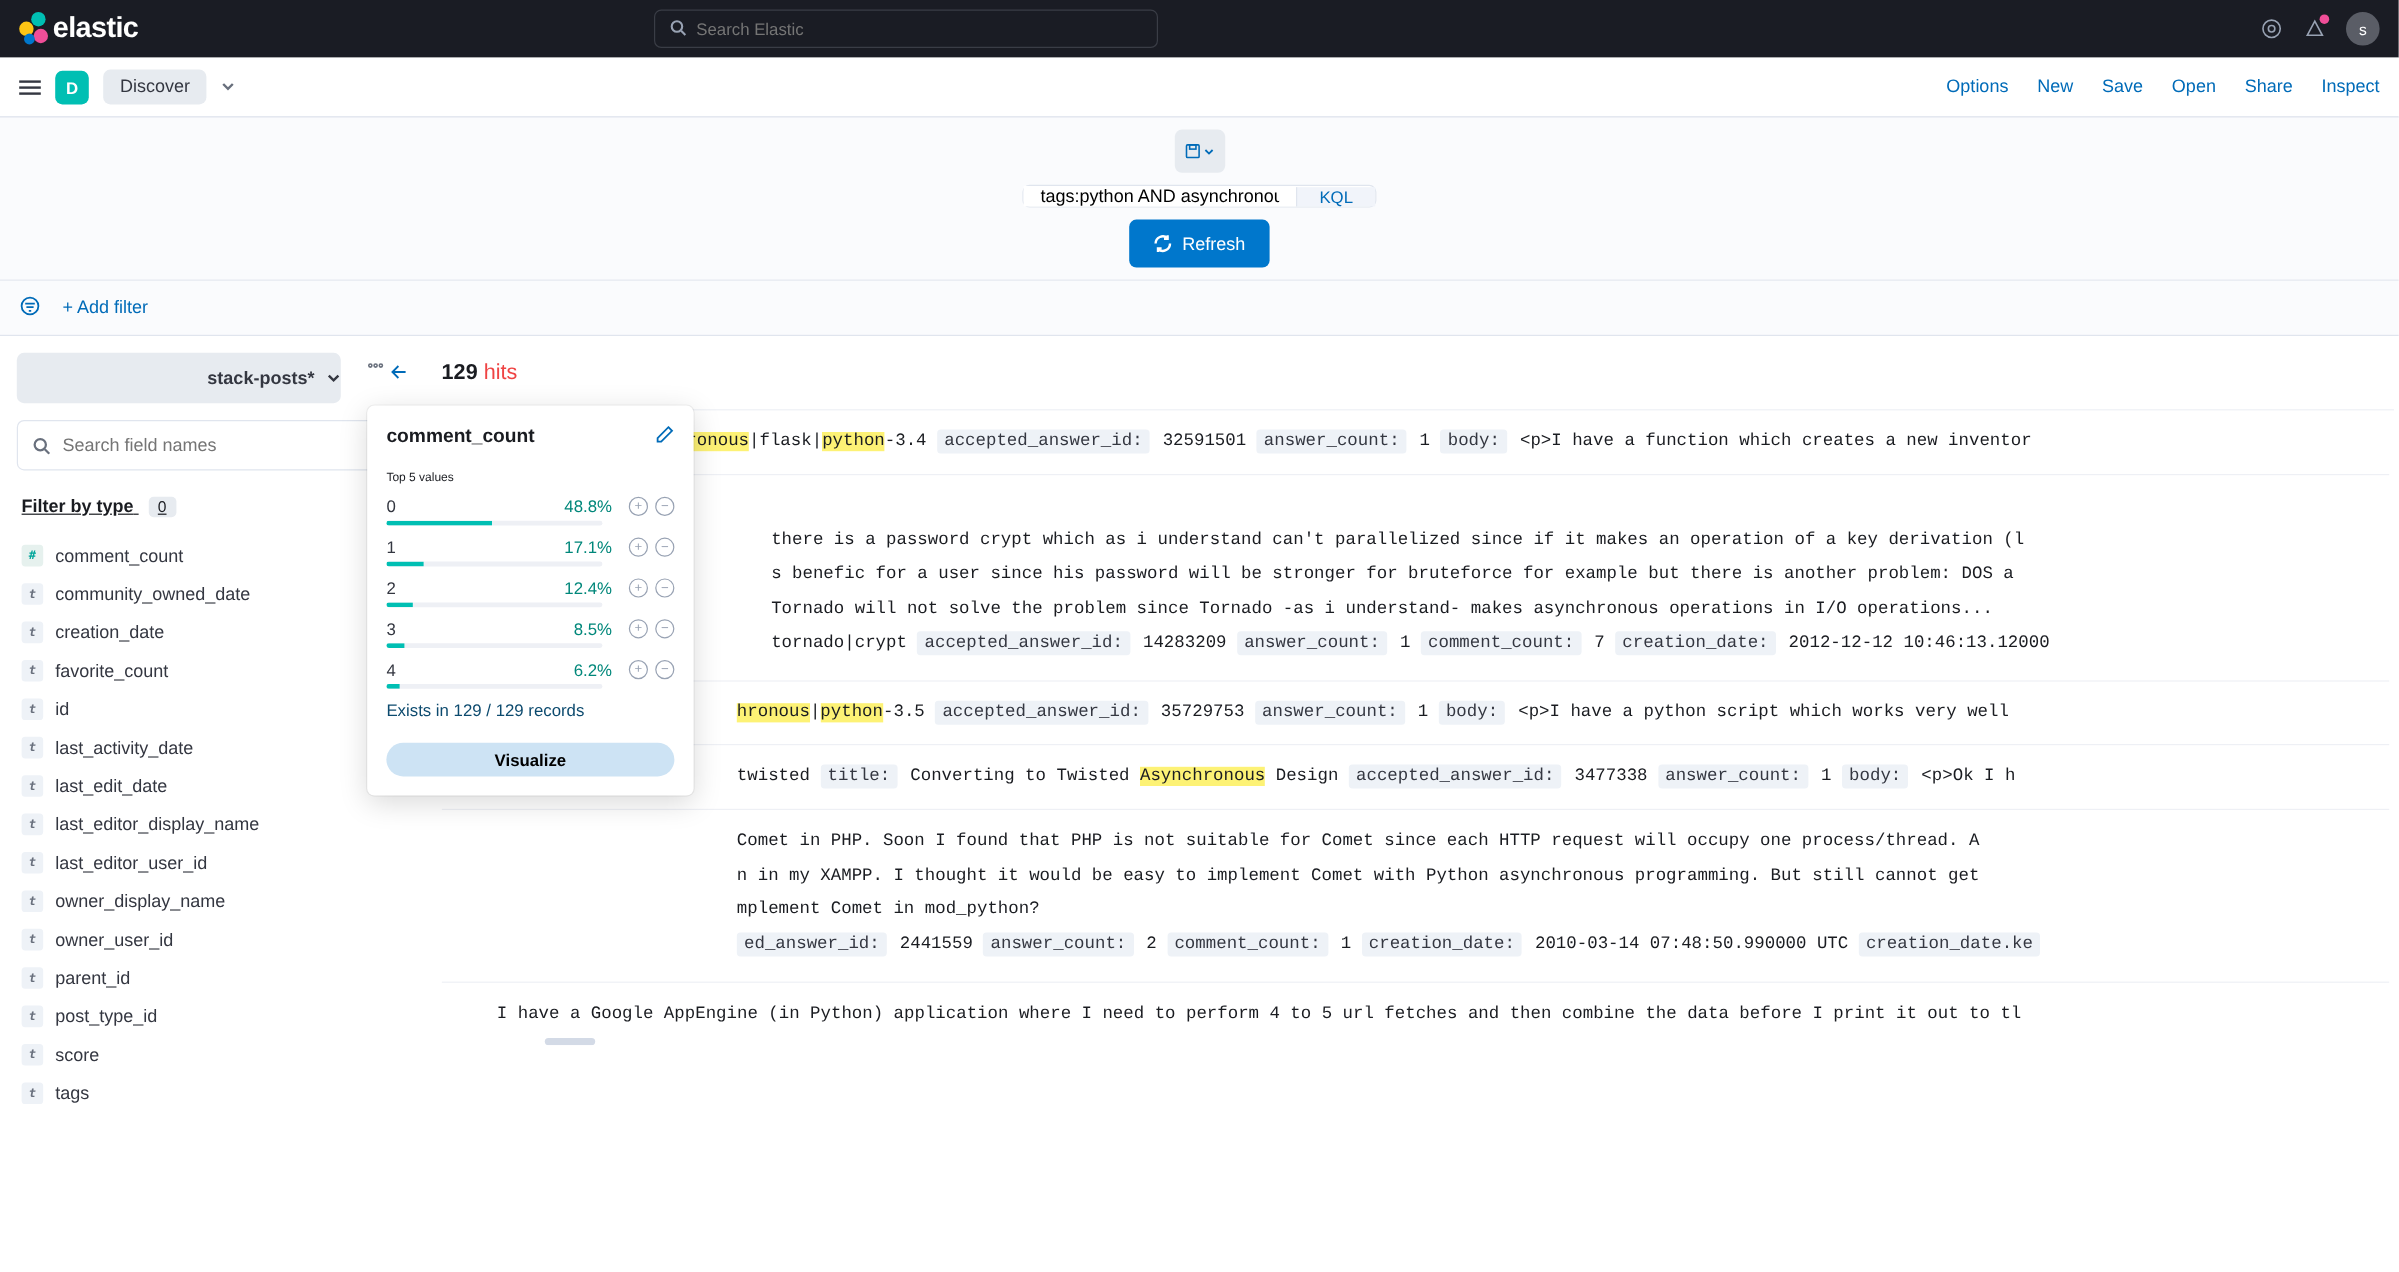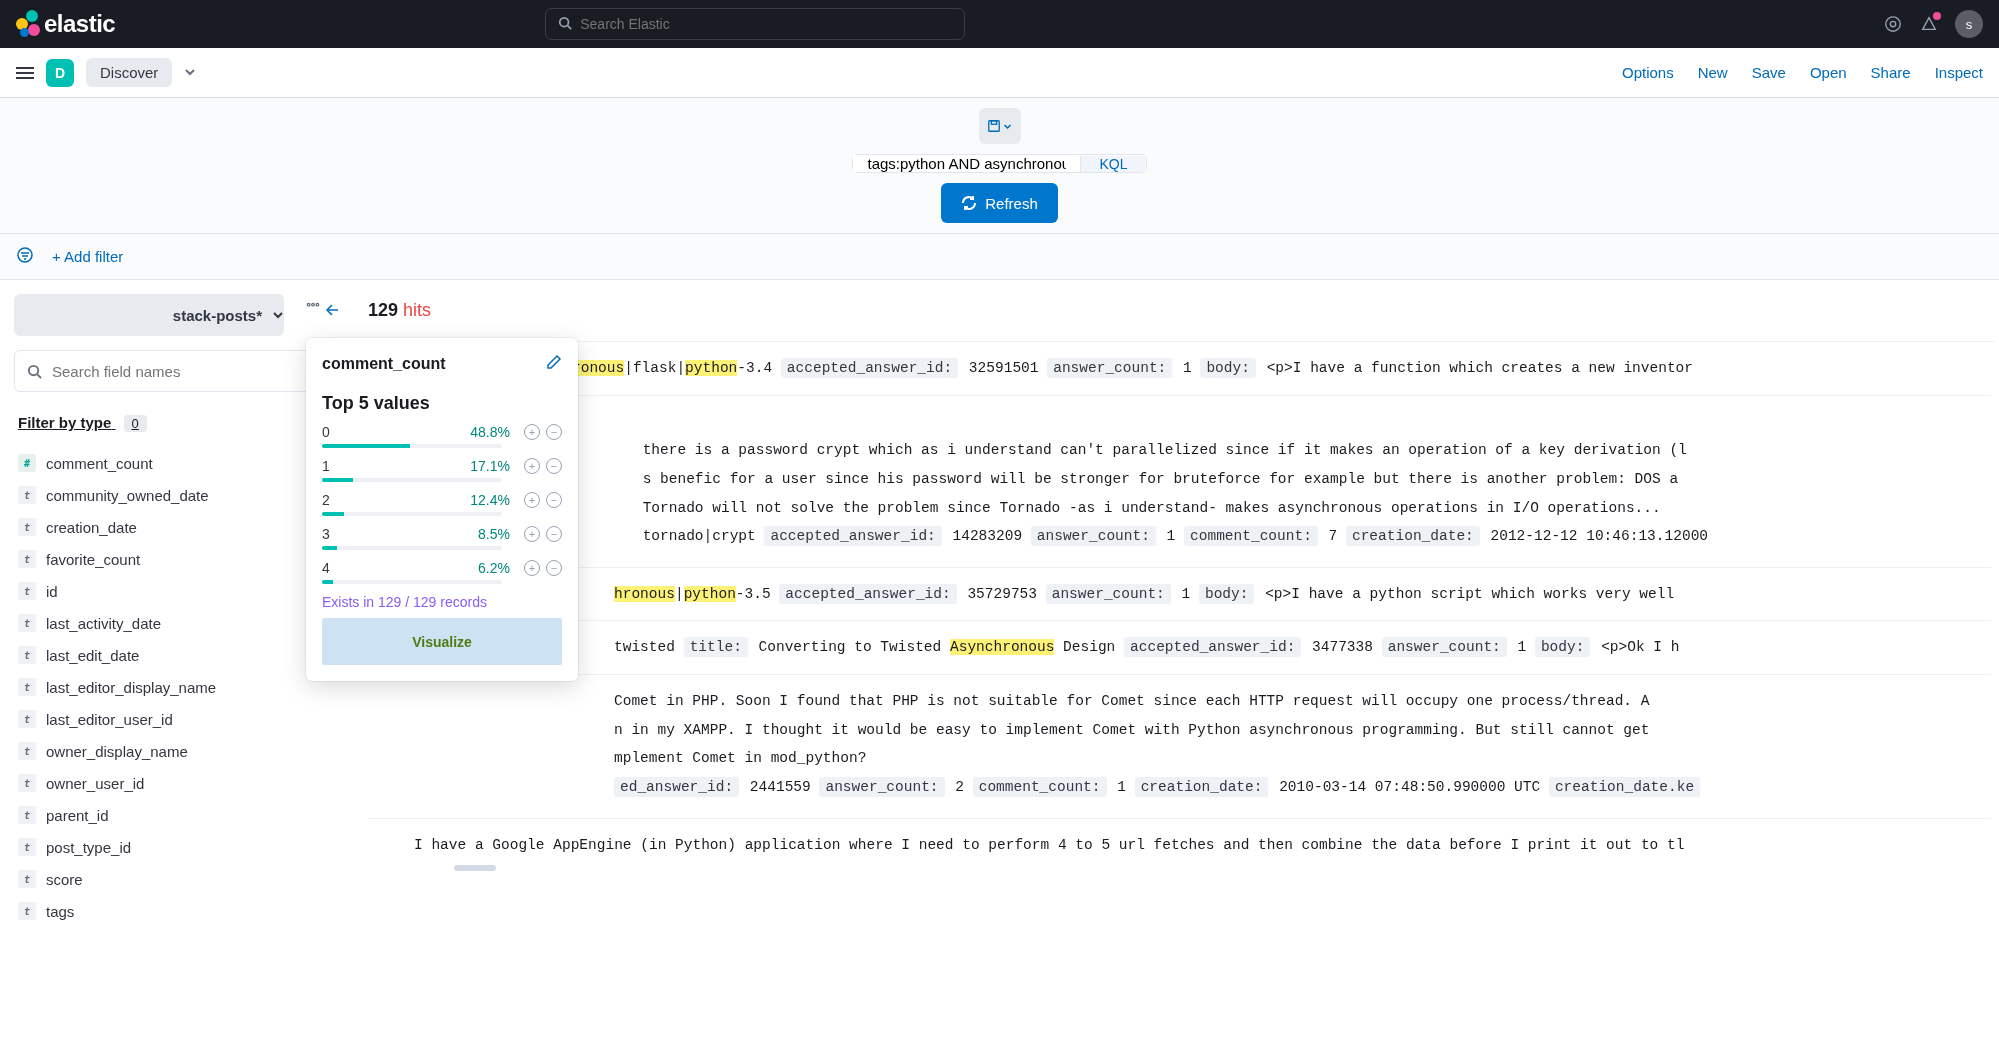--- a/index.html
+++ b/index.html
@@ -75,31 +75,31 @@
     .kv-key { background: #eef2f7; color: #343741; padding: 2px 6px; border-radius: 3px; margin-right: 2px; }
     .highlight { background: #fdf275; }
     .doc-line { margin-bottom: 4px; }
     .scrollbar-stub { width: 42px; height: 6px; background: #d3dae6; border-radius: 3px; margin-top: 8px; margin-left: 40px; }
 
     
     .popover { position: absolute; left: 306px; top: 338px; width: 272px; background: #fff; border-radius: 6px; box-shadow: 0 6px 24px rgba(0,0,0,0.15), 0 0 0 1px rgba(0,0,0,0.05); z-index: 100; padding: 16px; }
     .popover-header { display: flex; align-items: center; justify-content: space-between; margin-bottom: 20px; }
     .popover-title { font-weight: 700; font-size: 16px; }
     .edit-icon-wrap { color: #006bb8; }
-    .top5-label { font-weight: 700; font-size: 18px; margin-bottom: 10px; }
+    .top5-label { font-weight: 400; font-size: 10px; margin-bottom: 10px; }
     .val-row { margin-bottom: 10px; }
     .val-row-top { display: flex; align-items: center; justify-content: space-between; gap: 8px; }
     .val-label { font-size: 14px; color: #343741; }
     .val-pct { font-size: 14px; color: #00877a; font-weight: 500; margin-left: auto; margin-right: 6px; }
     .val-actions { display: flex; gap: 6px; }
     .val-action { width: 16px; height: 16px; border: 1px solid #98a2b3; border-radius: 50%; color: #98a2b3; display: flex; align-items: center; justify-content: center; font-size: 11px; line-height: 1; }
     .val-bar { height: 4px; background: #eef0f5; border-radius: 2px; margin-top: 4px; overflow: hidden; width: 180px; }
     .val-bar-fill { height: 100%; background: #00bfb3; }
-    .exists-text { color: #8b5cf6; font-size: 14px; margin-top: 8px; margin-bottom: 8px; cursor: pointer; }
-    .visualize-btn { width: 100%; height: 47px; background: #cde3f4; color: #4d7c0f; border-radius: 2px; display: flex; align-items: center; justify-content: center; font-weight: 600; }
+    .exists-text { color: #0c4a6e; font-size: 14px; margin-top: 8px; margin-bottom: 19px; cursor: pointer; }
+    .visualize-btn { width: 100%; height: 28px; background: #cde3f4; color: #000000; border-radius: 14px; display: flex; align-items: center; justify-content: center; font-weight: 600; }
 
     
     .collapse-icons { position: absolute; right: 8px; top: 22px; display: flex; gap: 4px; color: #69707d; }
   </style>
 </head>
 <body>
 
 <div class="top-header">
   <div class="logo-cluster">
     <div class="dot" style="background:#fec514;left:0;top:8px"></div>

